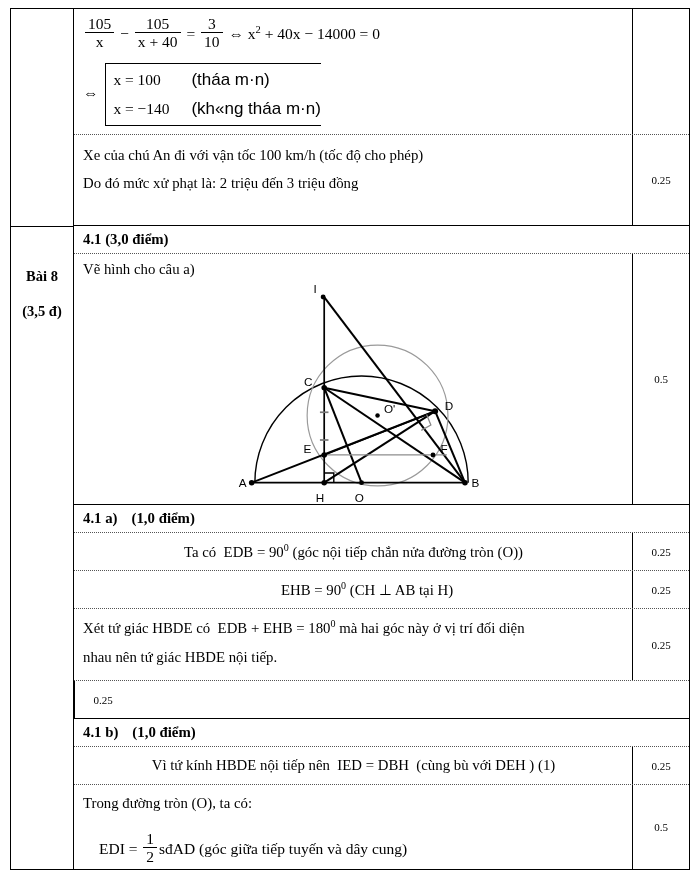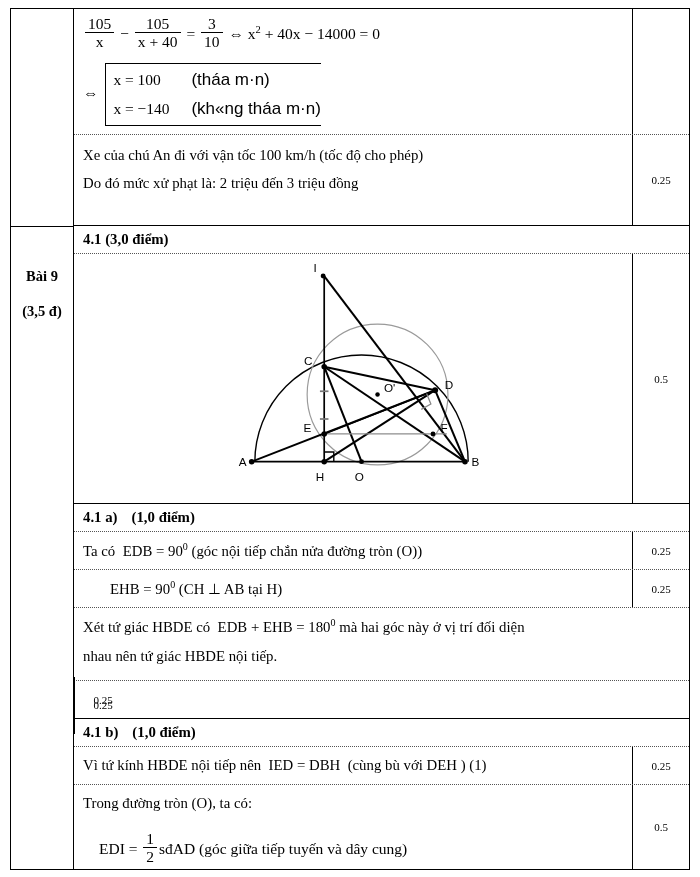--- a/index.html
+++ b/index.html
@@ -116,41 +116,41 @@
   .brk .w { display: inline-block; min-width: 78px; }
 
   .sans { font-family: "Liberation Sans", sans-serif; font-size: 17px; }
 
   
   .h-formula { min-height: 126px; }
   .h-speed   { min-height: 91px; }
   .h-41      { min-height: 28px; }
   .h-figure  { min-height: 250px; }
   .h-41a     { min-height: 28px; }
-  .h-line    { min-height: 38px; }
-  .h-two     { min-height: 72px; flex-direction: column; }
+  .h-line    { min-height: 38px; text-align: center; }
+  .h-two     { min-height: 72px; }
   .h-41b     { min-height: 28px; }
   .h-edi     { min-height: 84px; }
 
   .fig-wrap {
     position: relative;
     width: 100%;
     height: 250px;
   }
   .fig-svg { position: absolute; left: 0; top: 0; }
 </style>
 </head>
 <body>
 
 <div id="sheet">
 
   <div class="col-label">
     <div class="label-spacer-top"></div>
     <div class="label-body">
-      <span>Bài 9</span>
+      <span>Bài 8</span>
       <span class="l2">(3,5 đ)</span>
     </div>
   </div>
 
   <div class="col-main">
 
     <div class="row row-sep-dot h-formula">
       <div class="cell-body">
         <p class="ln mathline">
           <span class="frac">
@@ -188,20 +188,21 @@
       </div>
       <div class="cell-score">0.25</div>
     </div>
 
     <div class="row row-sep-dot h-41 full-row">
       <div class="cell-body hdr" style="line-height:1.35;padding-top:4px;padding-bottom:3px;">4.1 (3,0 điểm)</div>
     </div>
 
     <div class="row row-sep-solid h-figure">
       <div class="cell-body" style="line-height:1.4;padding-top:5px;">
+        <p class="ln">Vẽ hình cho câu a)</p>
         <div class="fig-wrap">
           <svg class="fig-svg" width="540" height="240" viewBox="0 0 340 225">
 
             <path d="M 78 190 A 100 100 0 0 1 278 190" fill="none" stroke="#000" stroke-width="1.3"></path>
 
             <circle cx="193" cy="127" r="66" fill="none" stroke="#9a9a9a" stroke-width="1.1"></circle>
 
             <line x1="75" y1="190" x2="275" y2="190" stroke="#000" stroke-width="1.6"></line>
 
             <line x1="143" y1="16" x2="143" y2="190" stroke="#000" stroke-width="1.6"></line>

